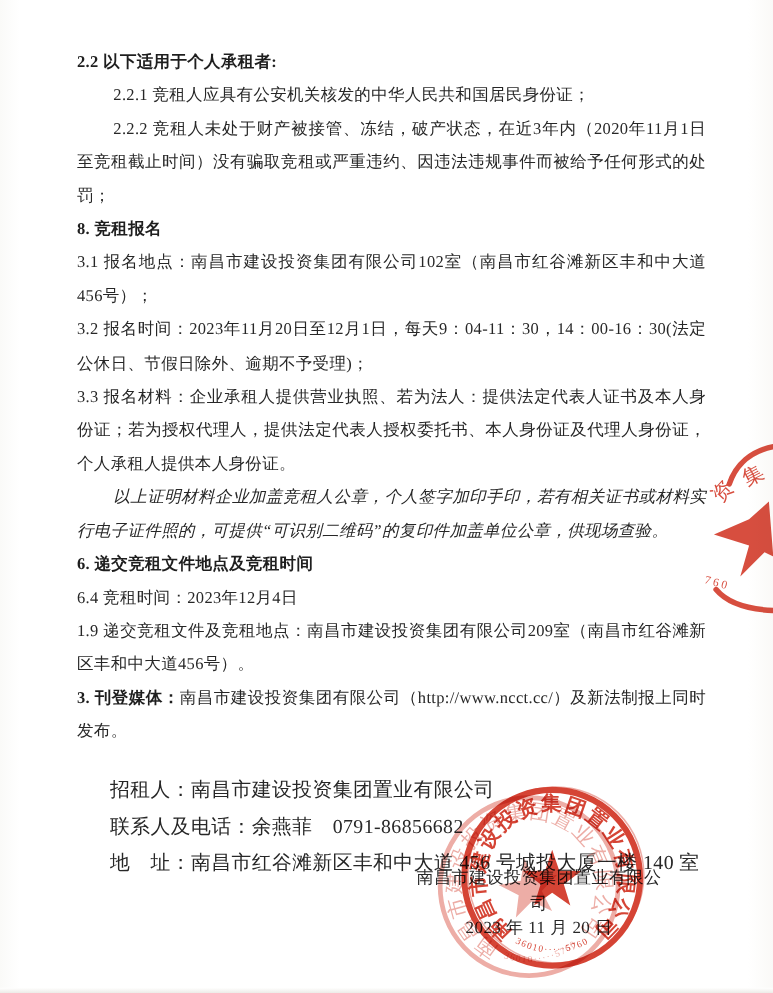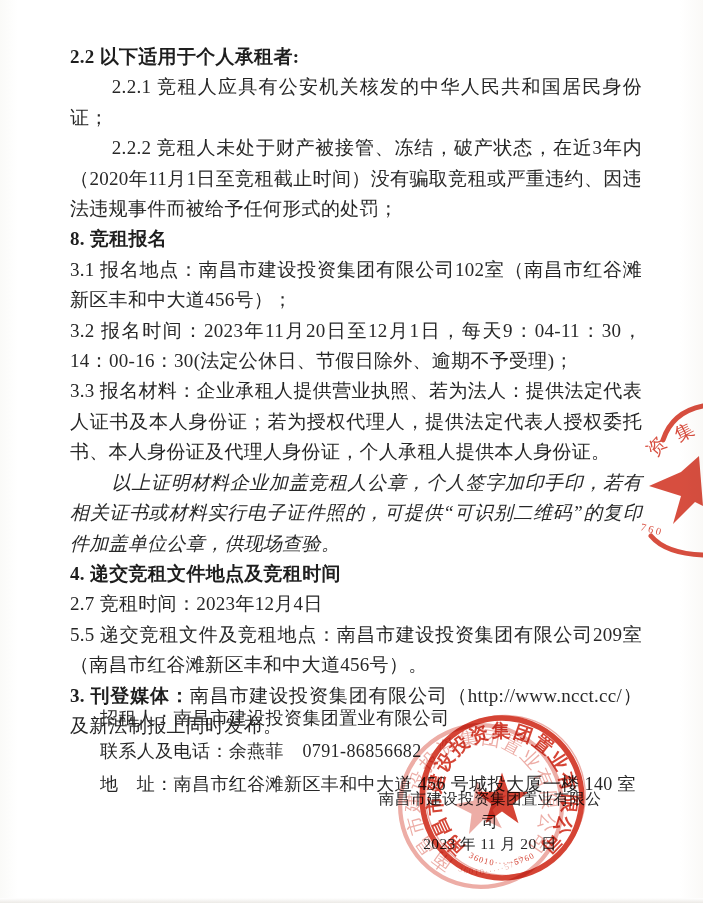--- a/index.html
+++ b/index.html
@@ -8,21 +8,21 @@
     background:linear-gradient(90deg,#fafaf8 0,#ffffff 18px,#ffffff 680px,#faf9f7 703px);
     font-family:"Liberation Serif","DejaVu Serif",serif;
     color:#272727;
   }
   .page::after{
     content:"";position:absolute;left:0;right:0;bottom:0;height:5px;
     background:linear-gradient(#ffffff,#eceae6);
   }
   .content{
     padding:42px 61px 0 70px;
-    font-size:19px;line-height:30.4px;letter-spacing:.3px;
+    font-size:15px;line-height:30.4px;letter-spacing:.3px;
     text-align:justify;
   }
   .content p{margin:0;}
   .b{font-weight:bold;color:#1e1e1e;}
   .ind{text-indent:2.2em;}
   .deep{margin-left:14px;margin-right:-10px;font-style:italic;}
   .sig{
     position:absolute;left:100px;top:702px;
     font-size:18px;line-height:32.8px;letter-spacing:.4px;
   }
@@ -53,23 +53,23 @@
 
   <div class="content">
     <p><span class="b">2.2 以下适用于个人承租者:</span><span></span></p>
     <p class="ind"><span class="b"></span><span>2.2.1 竞租人应具有公安机关核发的中华人民共和国居民身份证；</span></p>
     <p class="ind"><span class="b"></span><span>2.2.2 竞租人未处于财产被接管、冻结，破产状态，在近3年内（2020年11月1日至竞租截止时间）没有骗取竞租或严重违约、因违法违规事件而被给予任何形式的处罚；</span></p>
     <p><span class="b">8. 竞租报名</span><span></span></p>
     <p><span class="b"></span><span>3.1 报名地点：南昌市建设投资集团有限公司102室（南昌市红谷滩新区丰和中大道456号）；</span></p>
     <p><span class="b"></span><span>3.2 报名时间：2023年11月20日至12月1日，每天9：04-11：30，14：00-16：30(法定公休日、节假日除外、逾期不予受理)；</span></p>
     <p><span class="b"></span><span>3.3 报名材料：企业承租人提供营业执照、若为法人：提供法定代表人证书及本人身份证；若为授权代理人，提供法定代表人授权委托书、本人身份证及代理人身份证，个人承租人提供本人身份证。</span></p>
     <p class="ind deep"><span class="b"></span><span>以上证明材料企业加盖竞租人公章，个人签字加印手印，若有相关证书或材料实行电子证件照的，可提供“可识别二维码”的复印件加盖单位公章，供现场查验。</span></p>
-    <p><span class="b">4. 递交竞租文件地点及竞租时间</span><span></span></p>
-    <p><span class="b"></span><span>2.7 竞租时间：2023年12月4日</span></p>
-    <p><span class="b"></span><span>5.5 递交竞租文件及竞租地点：南昌市建设投资集团有限公司209室（南昌市红谷滩新区丰和中大道456号）。</span></p>
+    <p><span class="b">6. 递交竞租文件地点及竞租时间</span><span></span></p>
+    <p><span class="b"></span><span>6.4 竞租时间：2023年12月4日</span></p>
+    <p><span class="b"></span><span>1.9 递交竞租文件及竞租地点：南昌市建设投资集团有限公司209室（南昌市红谷滩新区丰和中大道456号）。</span></p>
     <p><span class="b">3. 刊登媒体：</span><span>南昌市建设投资集团有限公司（http://www.ncct.cc/）及新法制报上同时发布。</span></p>
   </div>
 
   <div class="sig">
     <p>招租人：南昌市建设投资集团置业有限公司</p>
     <p>联系人及电话：余燕菲　0791-86856682</p>
     <p>地　址：南昌市红谷滩新区丰和中大道 456 号城投大厦一楼 140 室</p>
   </div>
 
   <div class="sig-right">

